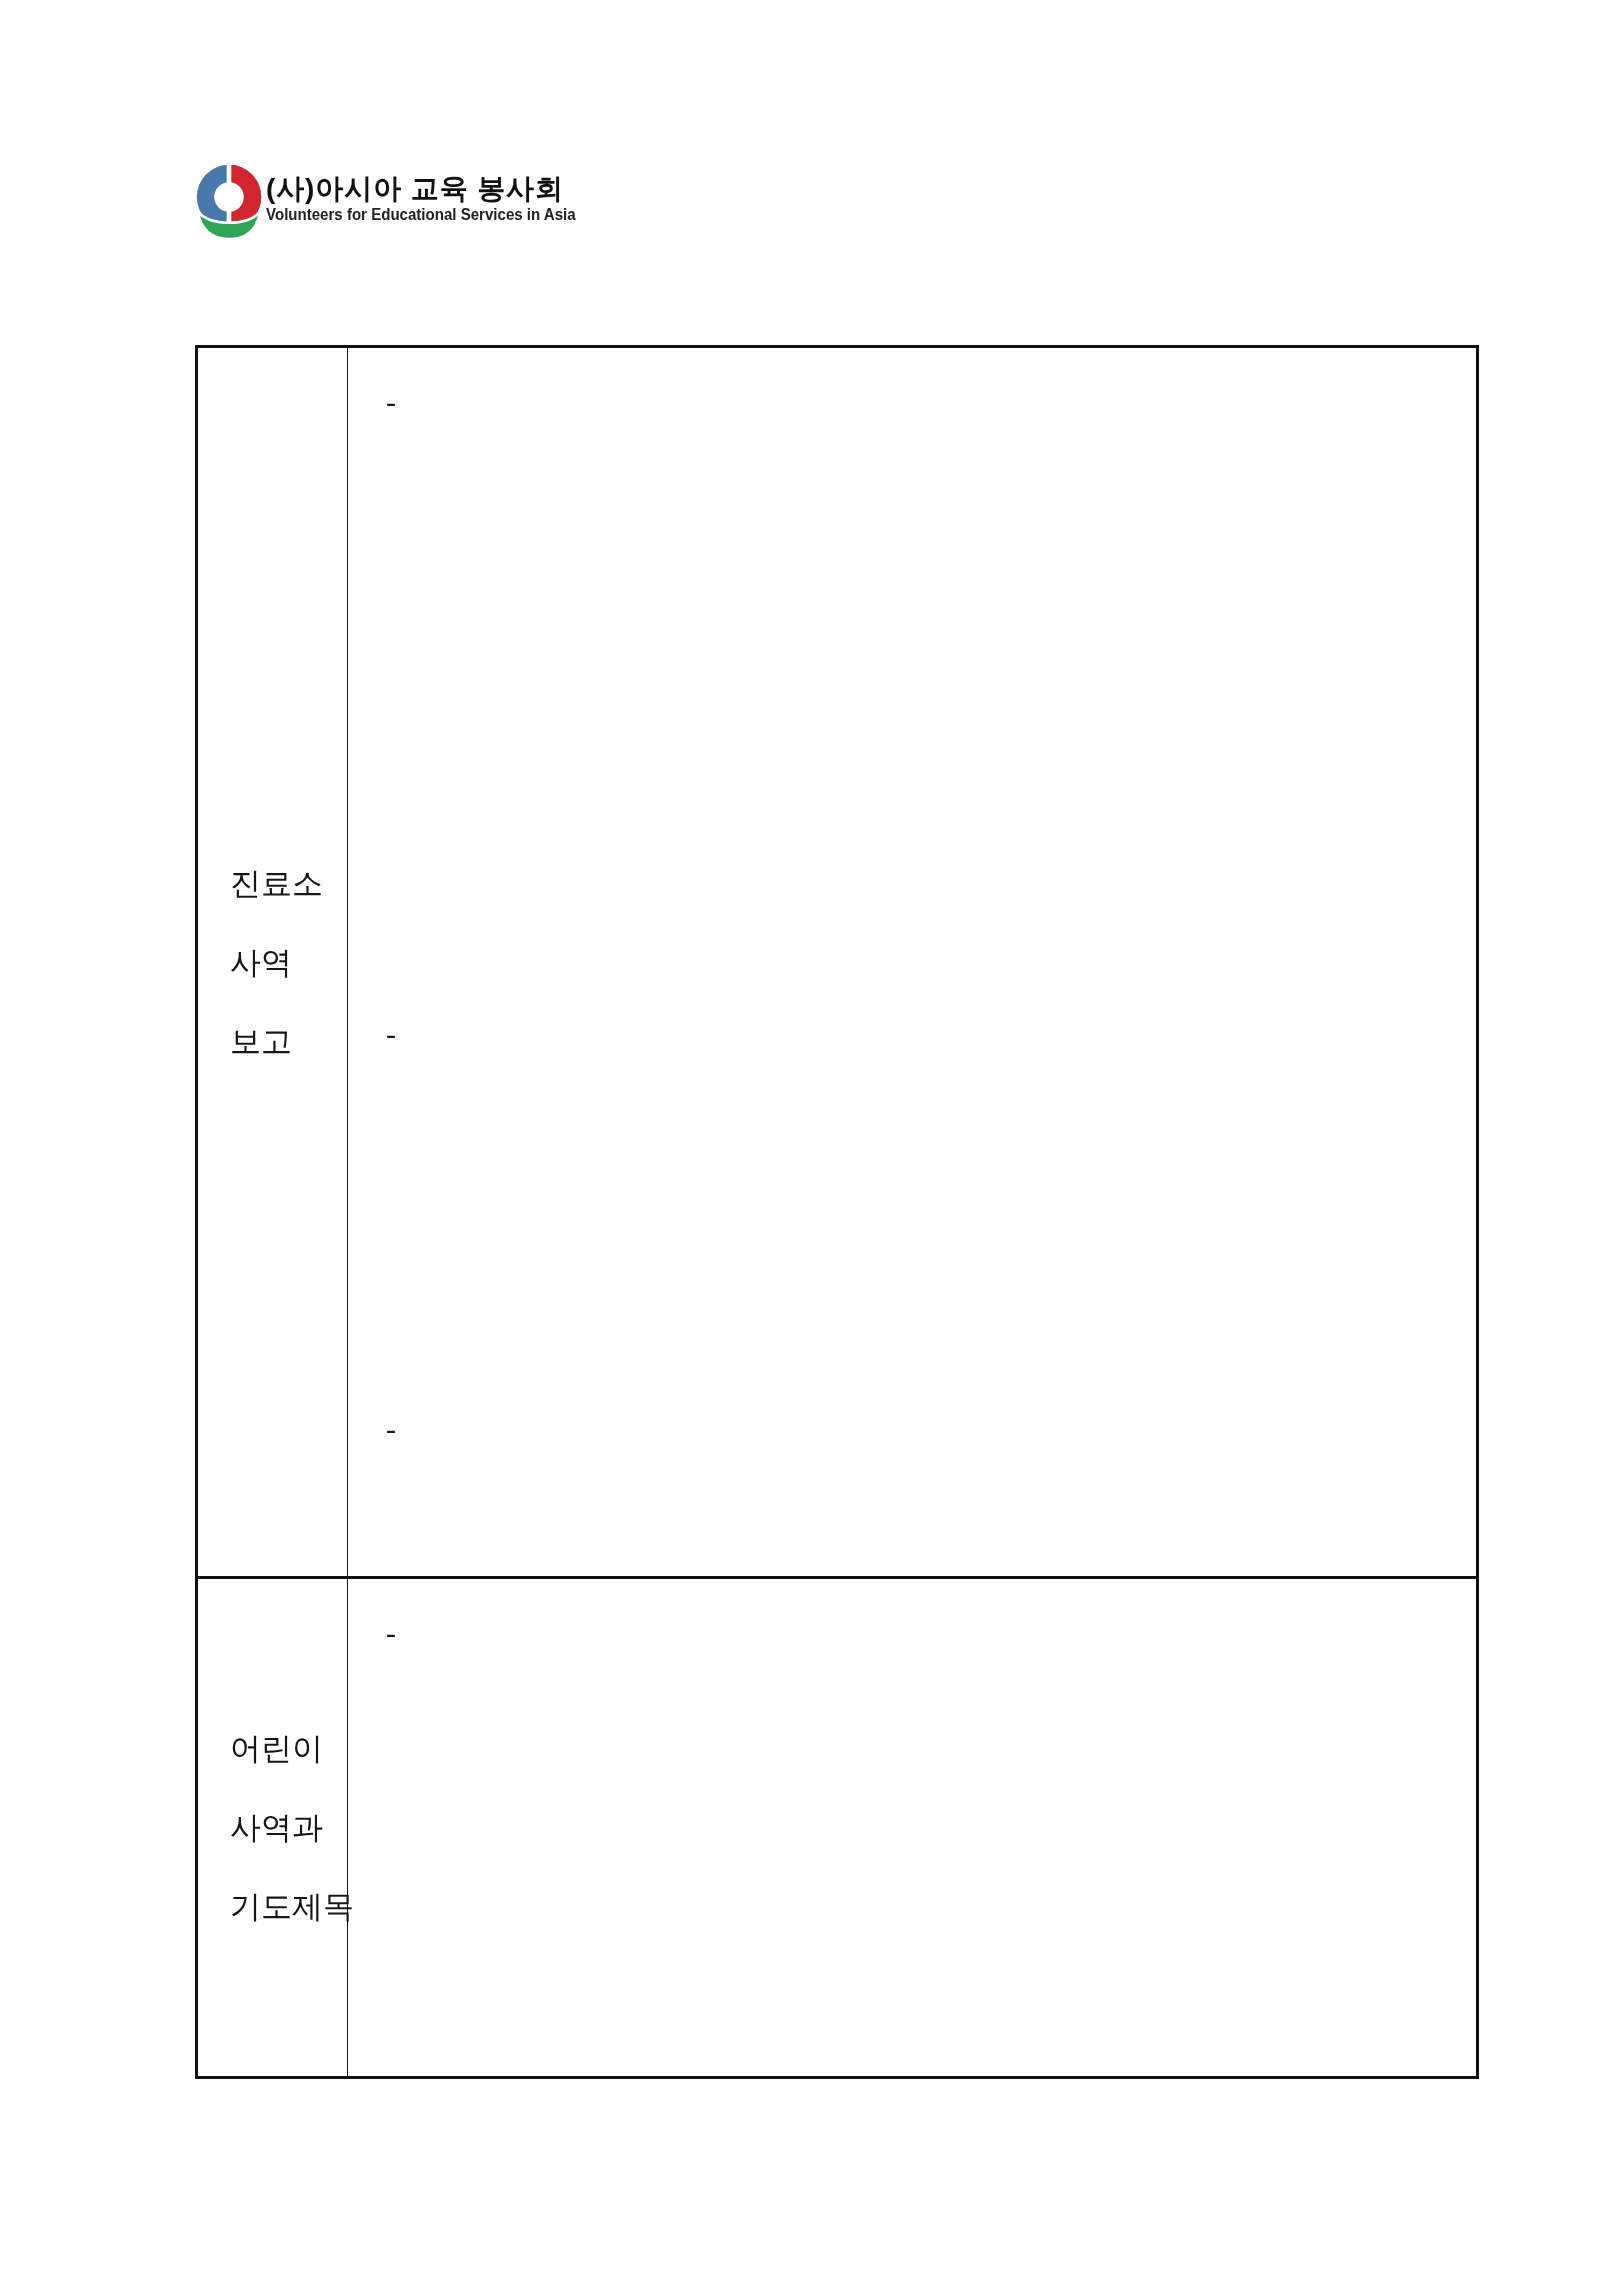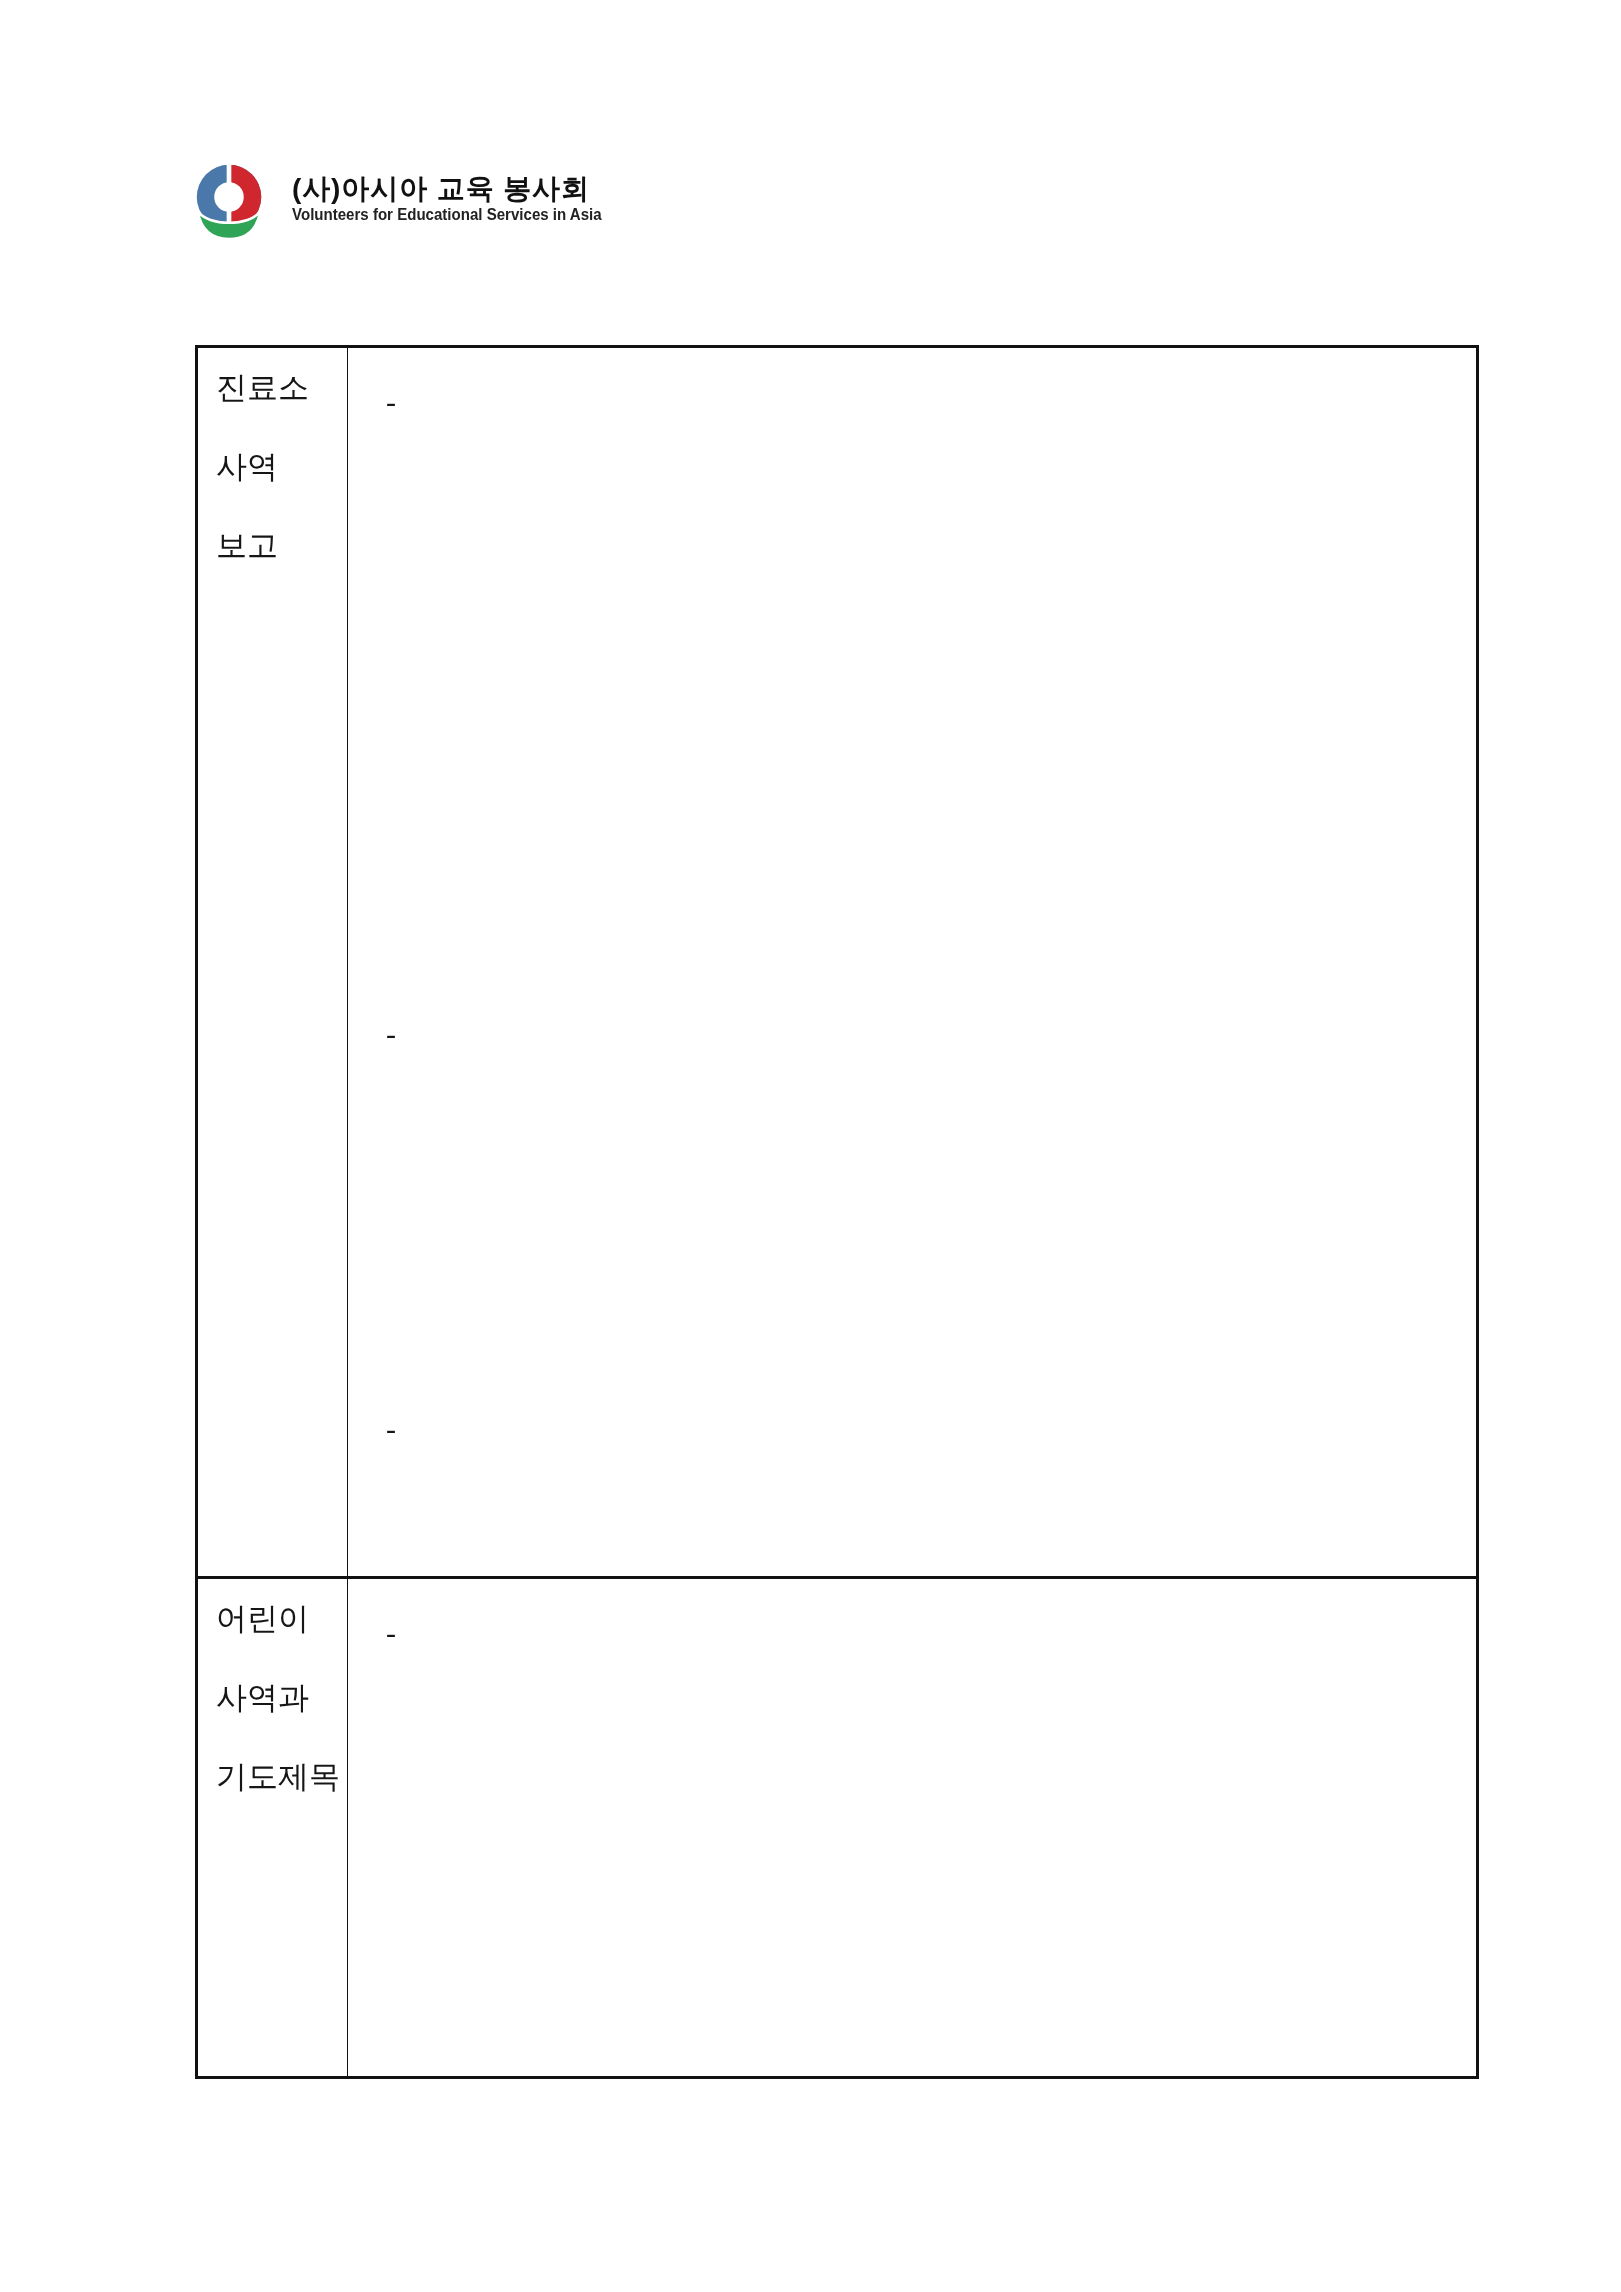--- a/index.html
+++ b/index.html
@@ -8,21 +8,21 @@
     width:1622px;height:2293px;
     background:#ffffff;
     color:#161616;
     font-family:"Liberation Serif","DejaVu Serif",serif;
     overflow:hidden;
   }
 
   
   .org-header{
     position:absolute;left:193px;top:163px;
-    display:flex;align-items:flex-start;gap:27px;
+    display:flex;align-items:flex-start;gap:1px;
   }
   .logo-mark{display:block;width:72px;height:77px;}
   .org-names{padding-top:10.7px;}
   .org-ko{
     font-family:"Liberation Sans","DejaVu Sans",sans-serif;
     font-weight:bold;font-size:28px;line-height:30px;color:#111;
     white-space:pre;letter-spacing:0.9px;
   }
   .org-en{
     font-family:"Liberation Sans","DejaVu Sans",sans-serif;
@@ -50,22 +50,22 @@
     box-sizing:border-box;
     display:flex;flex-direction:column;
   }
   .trow{display:flex;box-sizing:border-box;}
   .trow-0{height:1231px;border-bottom:3.6px solid #111;}
   .trow-1{flex:1;}
 
   .label-cell{
     width:150px;box-sizing:border-box;
     border-right:1.8px solid #111;
-    display:flex;flex-direction:column;
-    padding-left:18px;
+    display:flex;flex-direction:column;justify-content:center;
+    padding-left:32px;
   }
   .label-line{
     font-size:31px;line-height:79px;height:79px;
     white-space:pre;
   }
 
   .content-cell{flex:1;box-sizing:border-box;overflow:hidden;}
   .trow-0 .content-cell{padding-top:14.3px;}
   .trow-1 .content-cell{padding-top:18px;}
 

